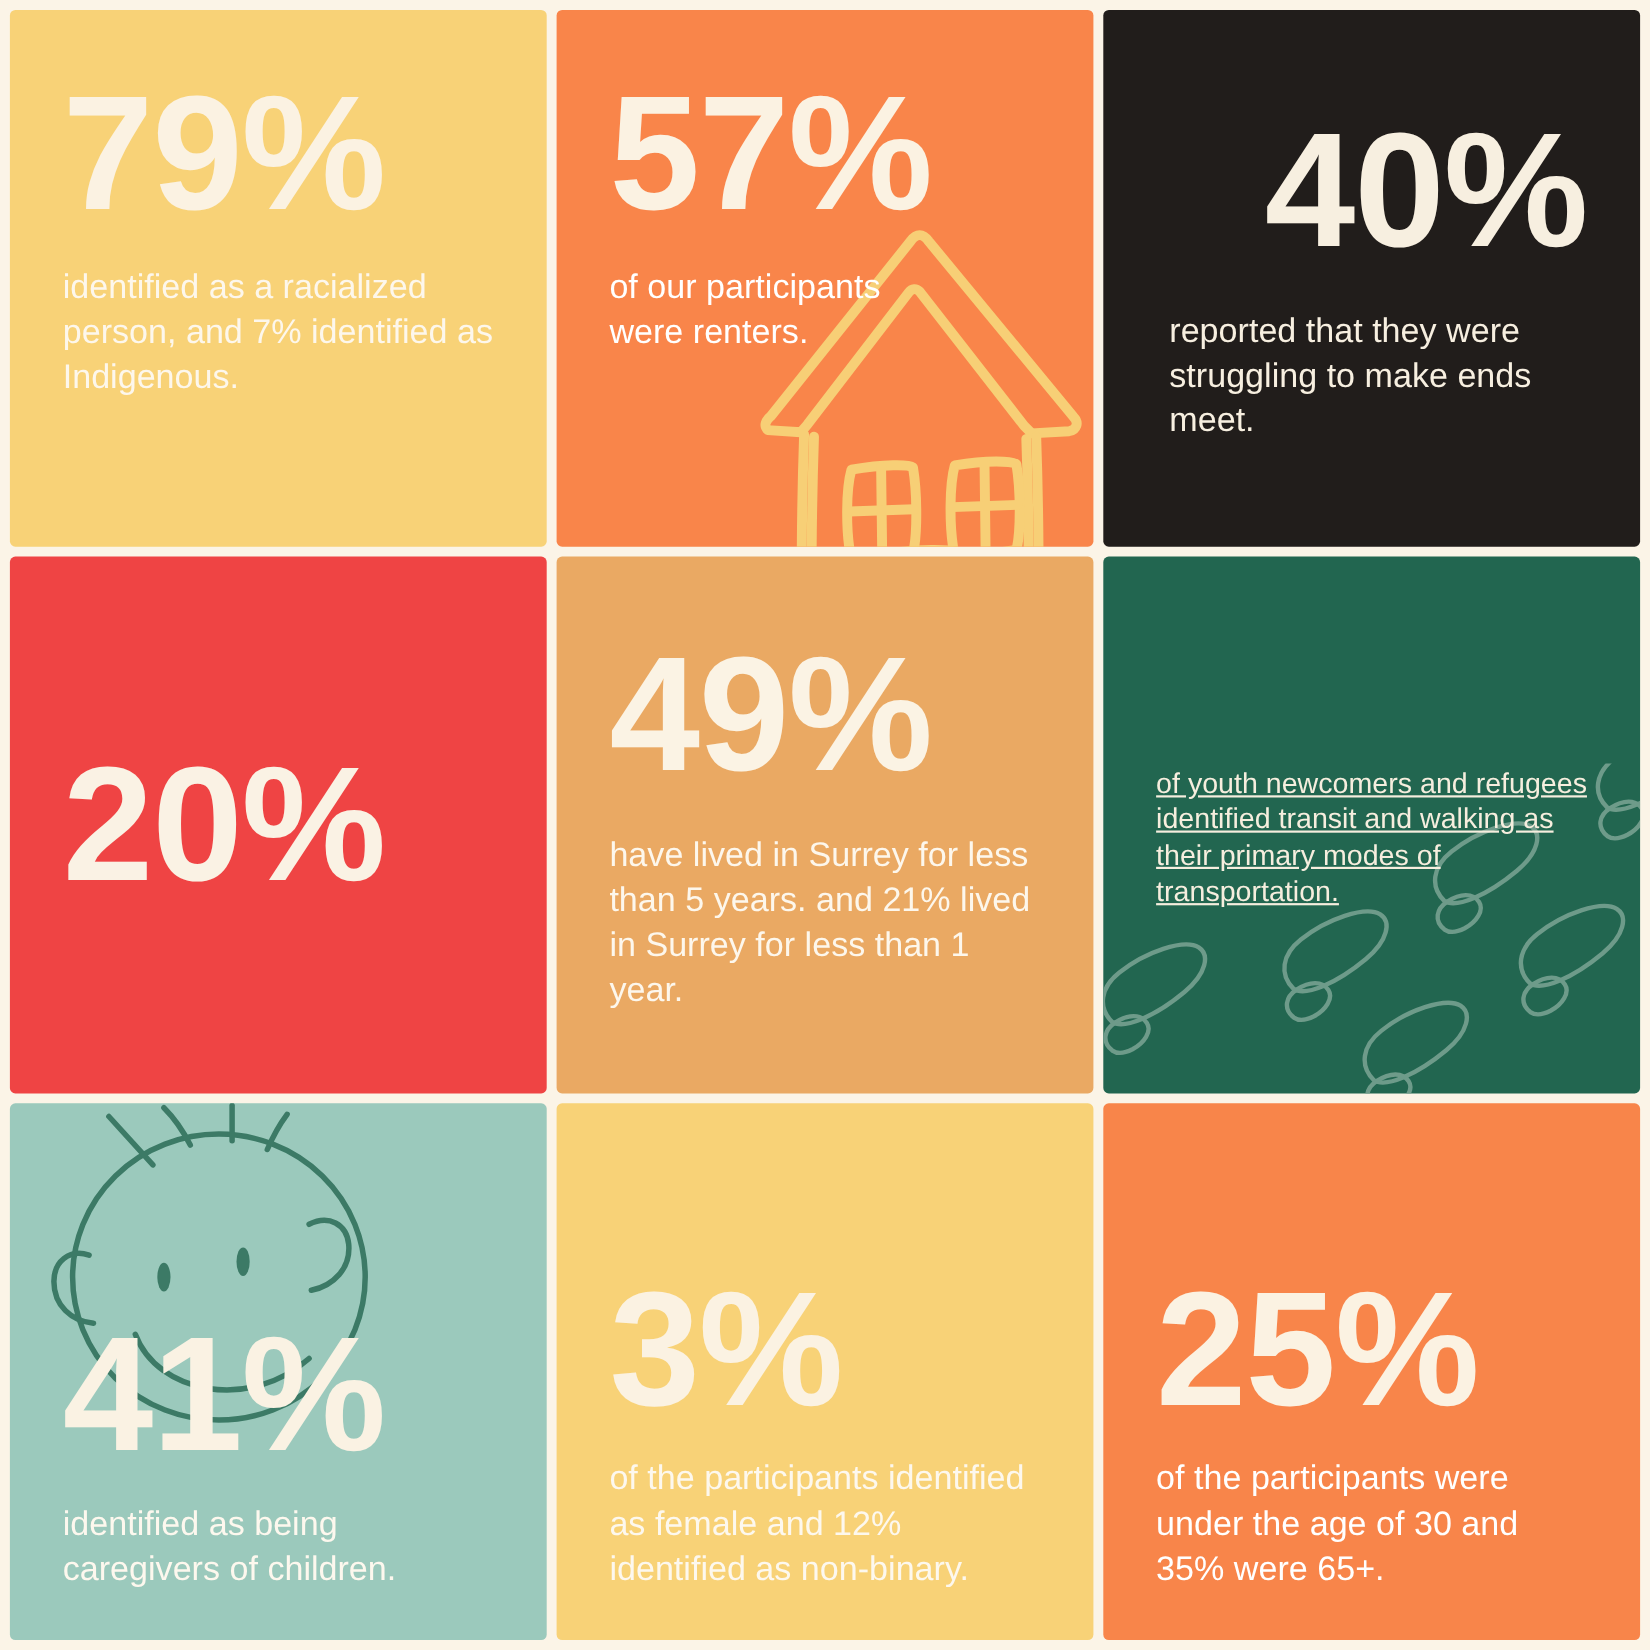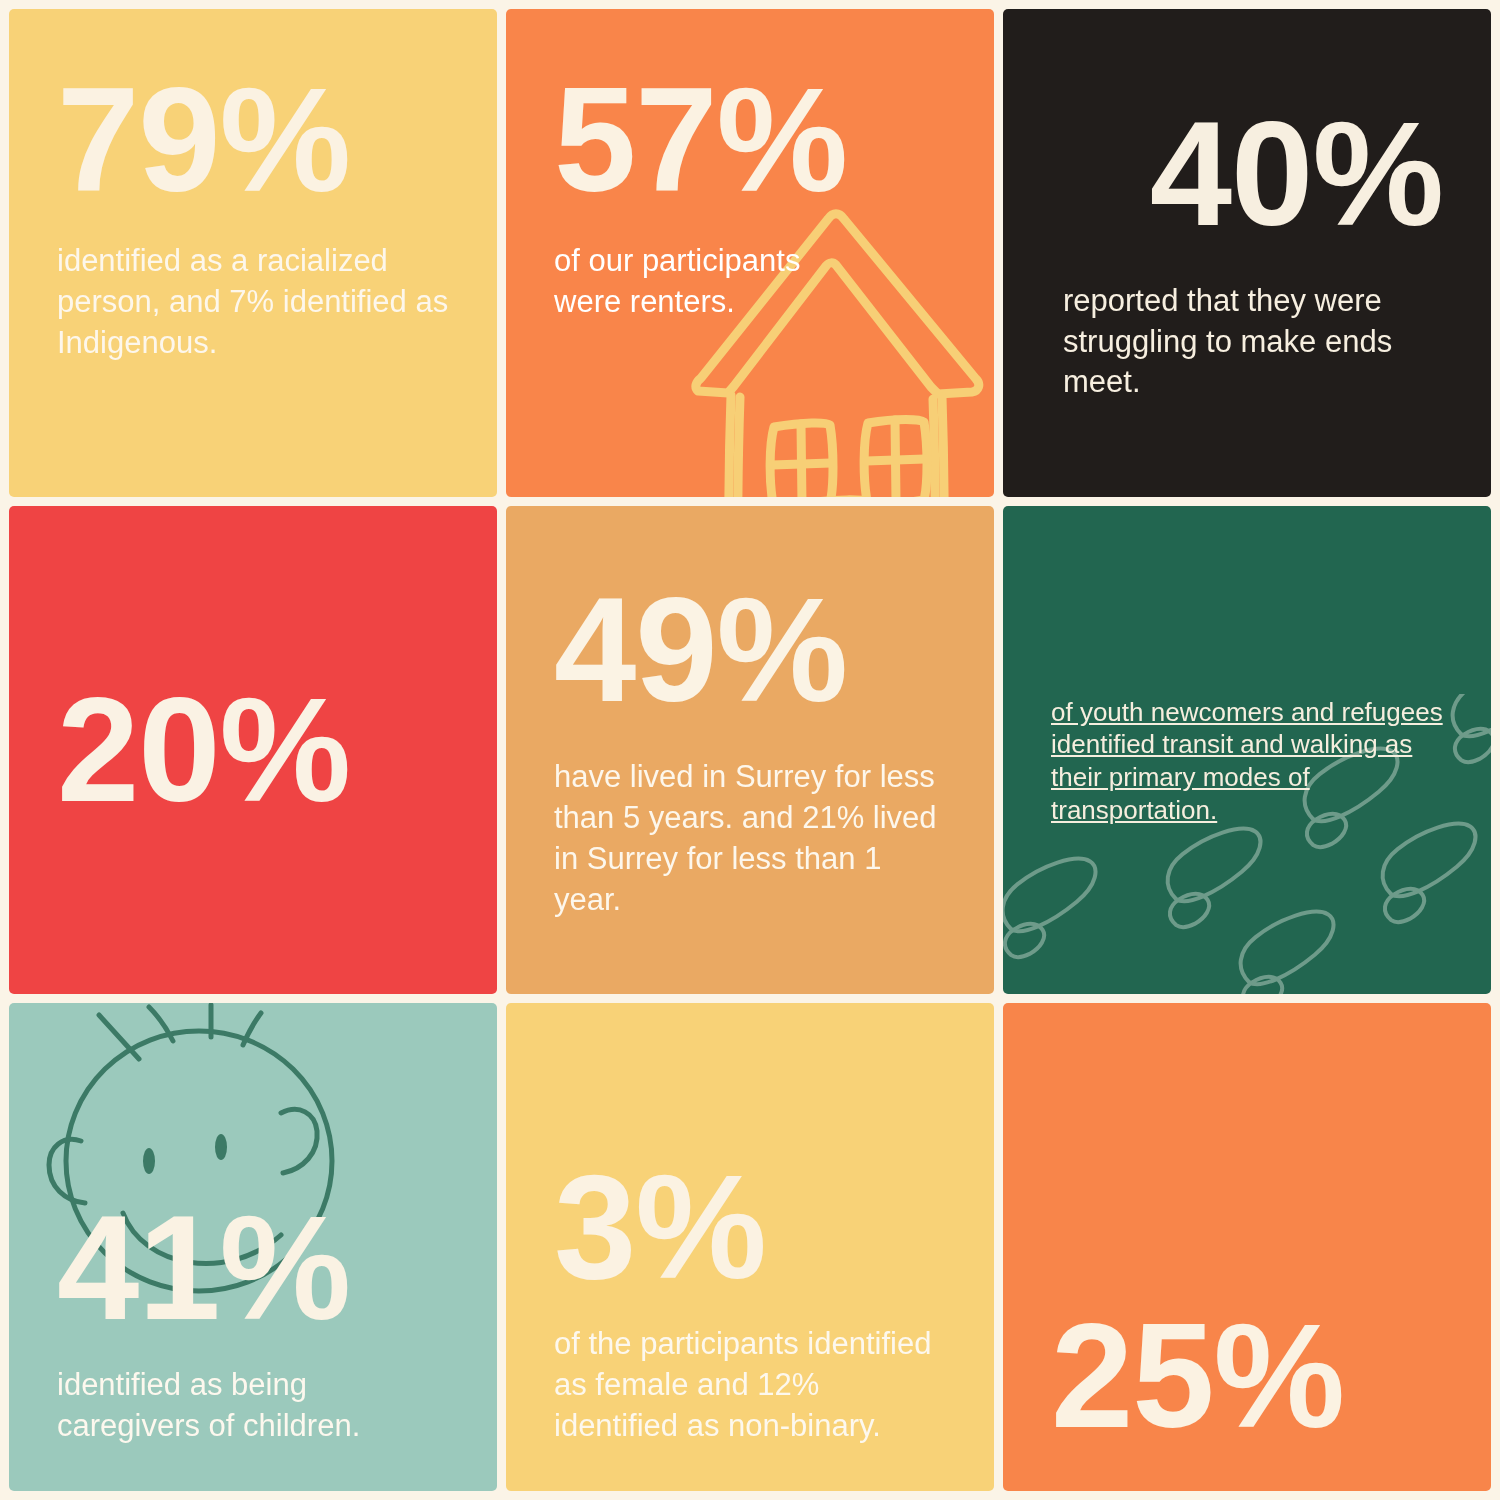--- a/index.html
+++ b/index.html
@@ -233,15 +233,16 @@
     <div class="desc">identified as being caregivers of children.</div>
   </div>
 
   <div class="tile t8 v-bot">
     <div class="stat">3%</div>
     <div class="desc">of the participants identified as female and 12% identified as non-binary.</div>
   </div>
 
   <div class="tile t9 v-bot">
     <div class="stat">25%</div>
+    <div class="desc">of the participants were under the age of 30 and 35% were 65+.</div>
   </div>
 
 </div>
 
 </body></html>

